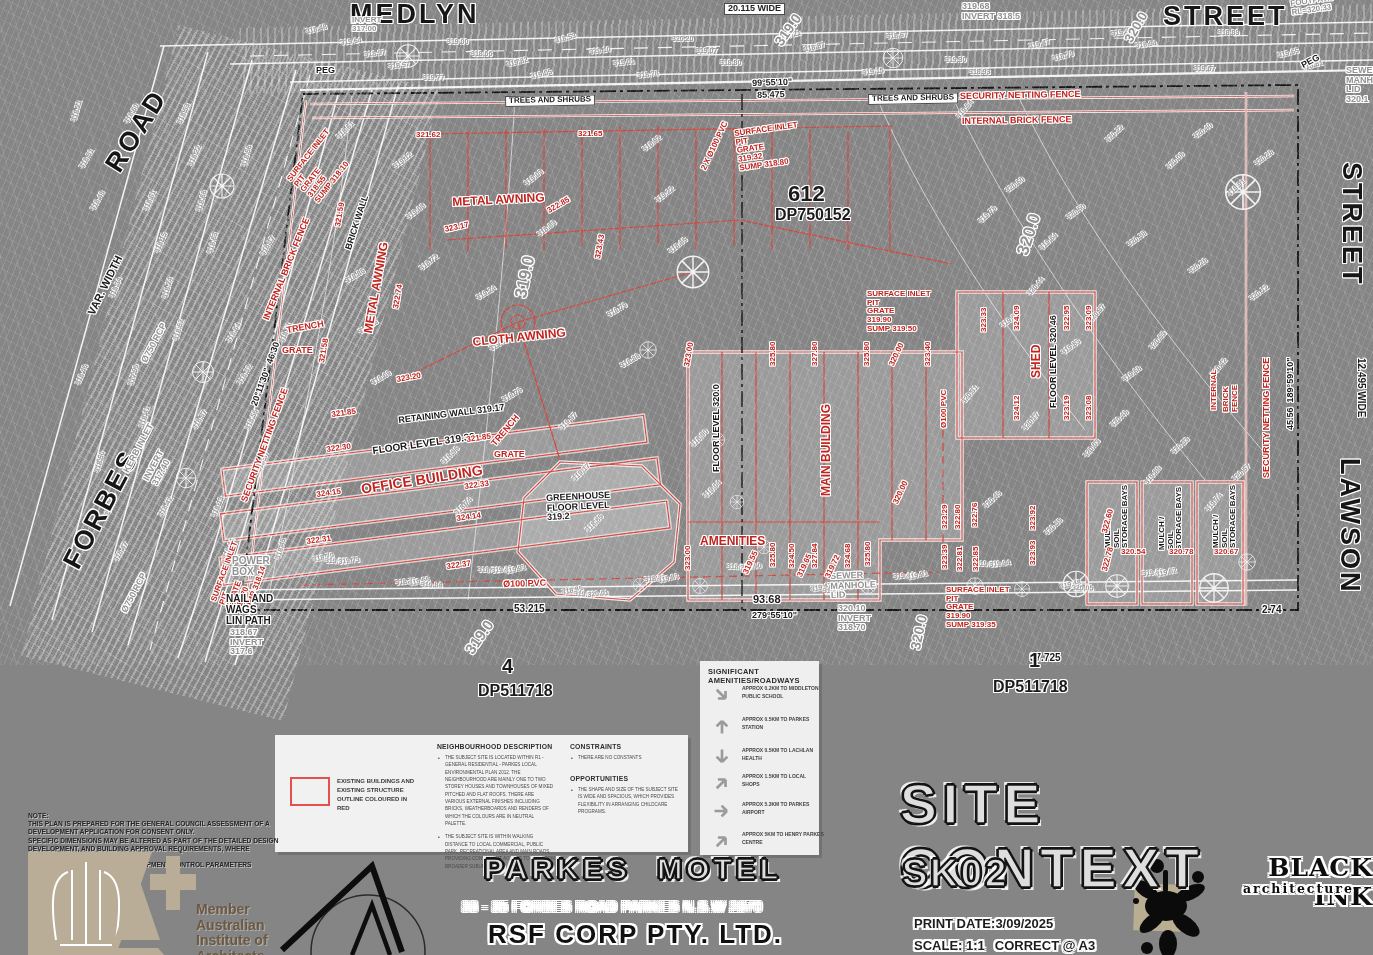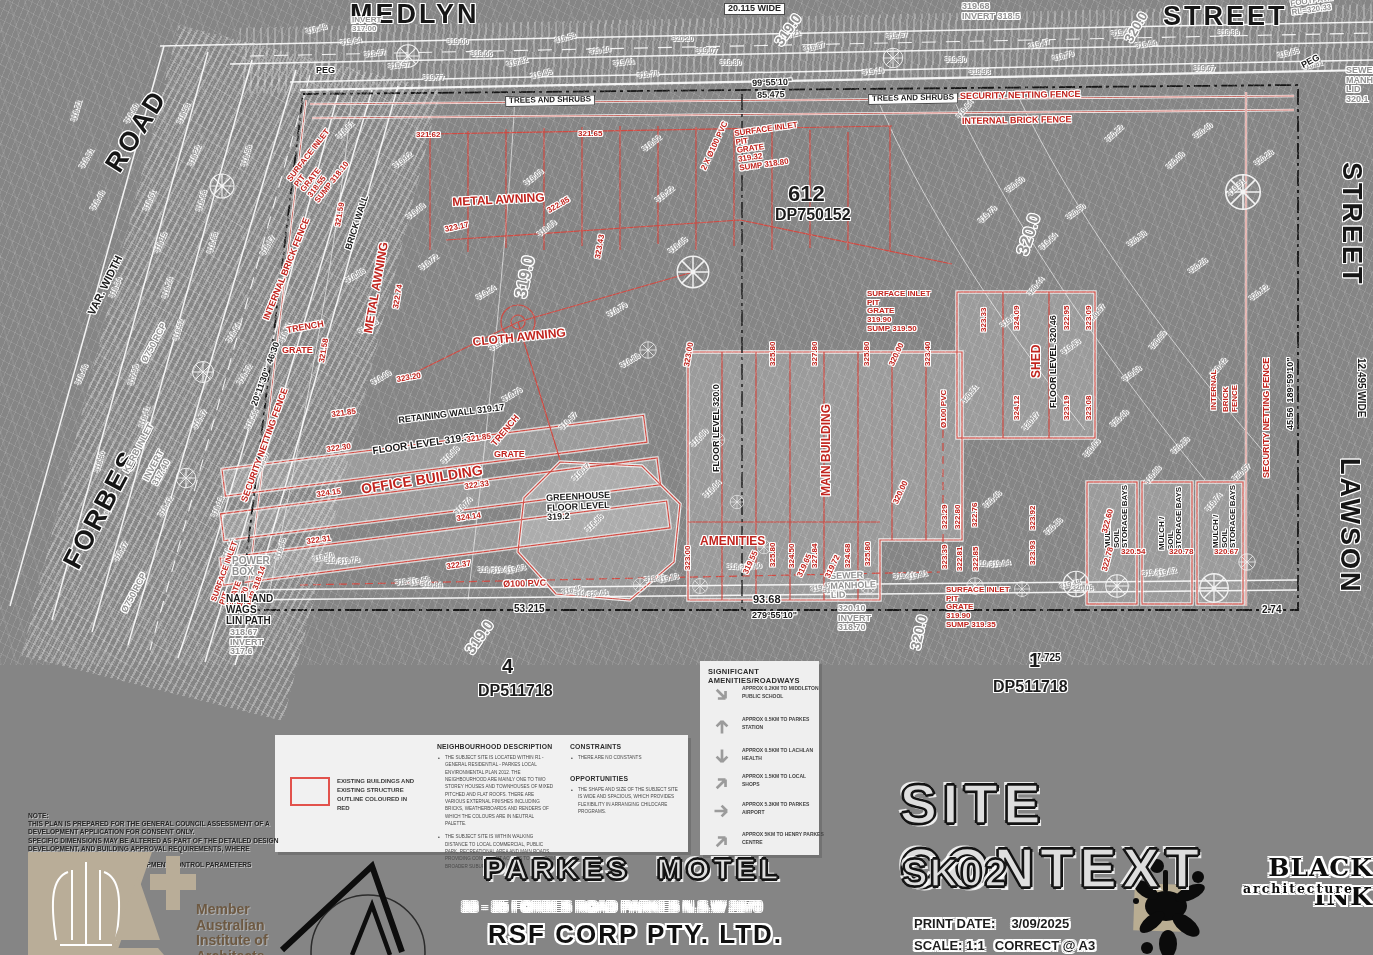--- a/index.html
+++ b/index.html
@@ -58,21 +58,21 @@
   .note{position:absolute;left:28px;top:812px;width:260px;font-size:6.6px;font-weight:bold;
         color:#262626;line-height:1.25;white-space:pre-line;
         text-shadow:1px 1px 0 rgba(255,255,255,.5);}
   .member{position:absolute;left:196px;top:902px;font-size:14px;font-weight:bold;color:#6d5942;
           line-height:1.12;white-space:pre-line;text-shadow:1px 1px 0 rgba(255,255,255,.35);}
   #project-title{left:484px;top:852px;font-size:30px;letter-spacing:4px;word-spacing:14px;}
   #address{position:absolute;left:462px;top:899px;font-size:13.5px;font-weight:normal;color:#ffffff;letter-spacing:.6px;}
   #client{position:absolute;left:488px;top:919px;font-size:26px;font-weight:bold;color:#101010;letter-spacing:2px;}
   #sheet-title{left:884px;top:772px;font-size:55px;letter-spacing:6px;word-spacing:42px;margin-left:16px;}
   #sheet-no{left:902px;top:852px;font-size:38px;letter-spacing:3px;}
-  .tb-row{position:absolute;display:flex;gap:16px;font-size:13px;font-weight:bold;color:#1d1d1d;}
+  .tb-row{position:absolute;display:flex;font-size:13px;font-weight:bold;color:#1d1d1d;}
   #printdate{left:914px;top:916px;}
   #scale{left:914px;top:938px;gap:10px;}
   #firm{position:absolute;left:1212px;top:853px;font-family:"DejaVu Serif",serif;font-size:25px;
         font-weight:bold;color:#0d0d0d;letter-spacing:1px;text-align:right;}
   #firm-sub{position:absolute;left:1243px;top:881px;font-family:"DejaVu Serif",serif;font-size:12.5px;
         font-weight:bold;color:#0d0d0d;letter-spacing:2px;}
 </style>
 </head>
 <body>
 

